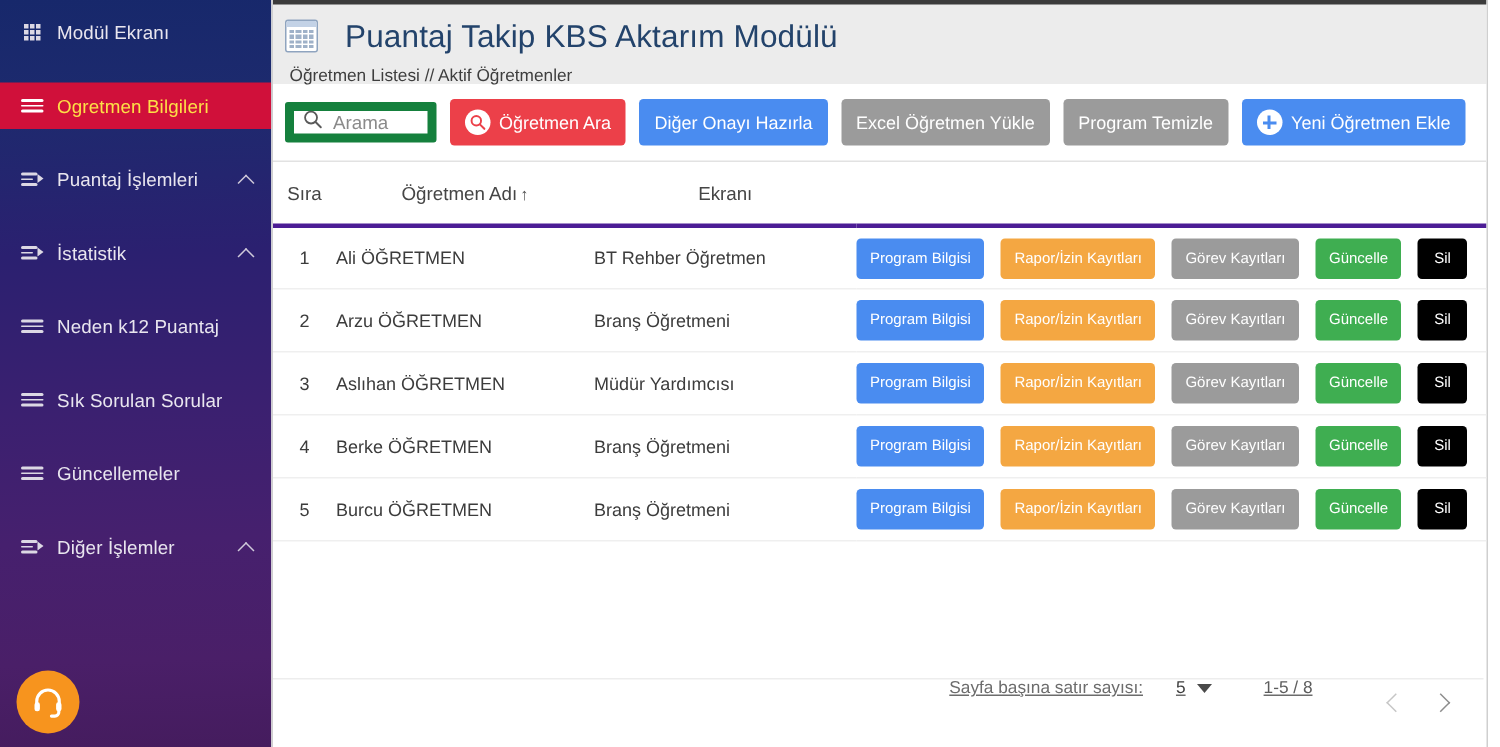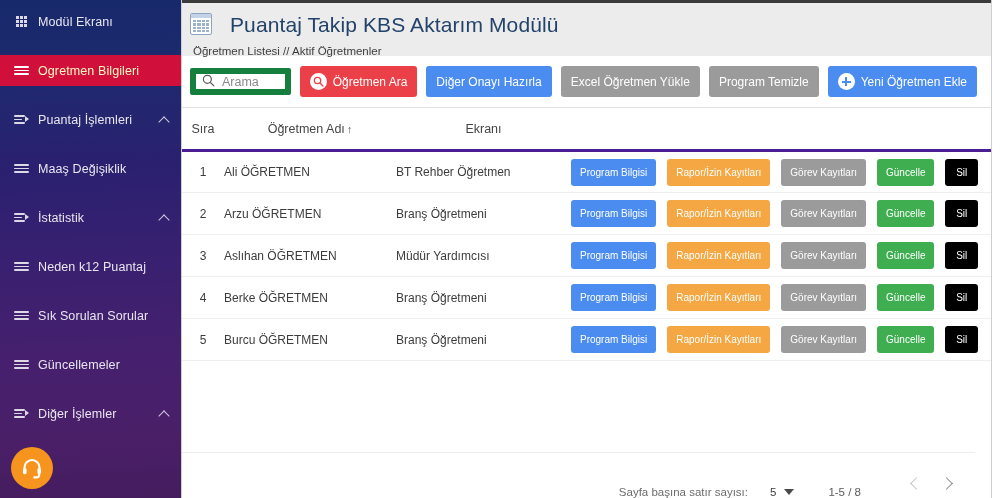--- a/index.html
+++ b/index.html
@@ -33,21 +33,21 @@
     padding: 0 10px 0 14px;
     color: #e9e6ef;
     font-size: 12.5px;
     letter-spacing: .1px;
     margin-bottom: 18px;
     cursor: pointer;
     white-space: nowrap;
   }
   .side-item.active {
     background: #d0103a;
-    color: #fef9c3;
+    color: #fde047;
   }
   .side-item .ic {
     width: 15px; height: 13px;
     margin-right: 9px;
     display: inline-flex;
     flex-direction: column;
     justify-content: center;
     gap: 2px;
     flex: 0 0 15px;
   }
@@ -264,31 +264,32 @@
   }
   .abtn.b-prog { background: #4a8cf0; }
   .abtn.b-rap  { background: #f4a742; }
   .abtn.b-gor  { background: #9b9b9b; }
   .abtn.b-gun  { background: #3fae51; }
   .abtn.b-sil  { background: #000000; width: 38px; padding: 4px; }
 
   
   .pager {
     position: absolute;
-    left: 0; right: 16px; bottom: 0;
+    left: 0; right: 2px; bottom: 0;
     height: 46px;
     background: #fff;
     border-top: 1px solid #ededed;
     display: flex;
-    align-items: flex-end;
+    align-items: flex-start;
     justify-content: flex-end;
     gap: 0;
     padding-right: 14px;
     font-size: 11.5px;
     color: #6c6c6c;
+    text-decoration: underline;
   }
   .pager .lbl { margin-right: 22px; }
   .pager .sel {
     display: inline-flex; align-items: center; gap: 8px;
     margin-right: 34px;
     cursor: pointer;
     color: #3d3d3d;
   }
   .caret {
     width: 0; height: 0;
@@ -345,28 +346,20 @@
     <div class="side-item">
       <span class="ic arrowbars">
           <i></i>
           <i></i>
           <i></i>
         </span>
       <span>Puantaj İşlemleri</span>
       <span class="chev"></span>
     </div>
 
-    <div class="side-item">
-      <span class="ic">
-          <i></i>
-          <i></i>
-          <i></i>
-        </span>
-      <span>Maaş Değişiklik</span>
-    </div>
 
     <div class="side-item">
       <span class="ic arrowbars">
           <i></i>
           <i></i>
           <i></i>
         </span>
       <span>İstatistik</span>
       <span class="chev"></span>
     </div>

